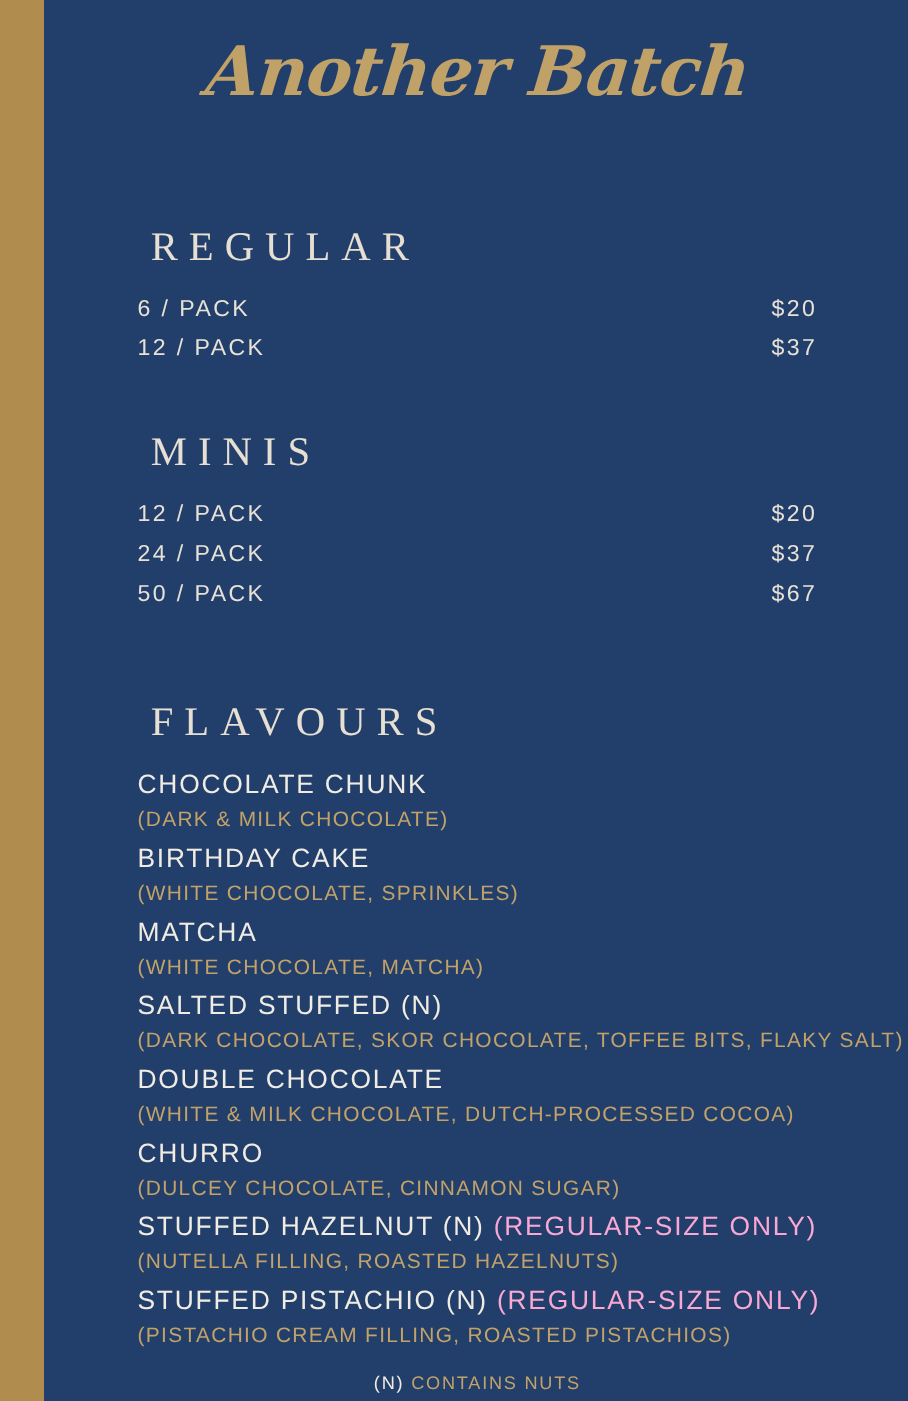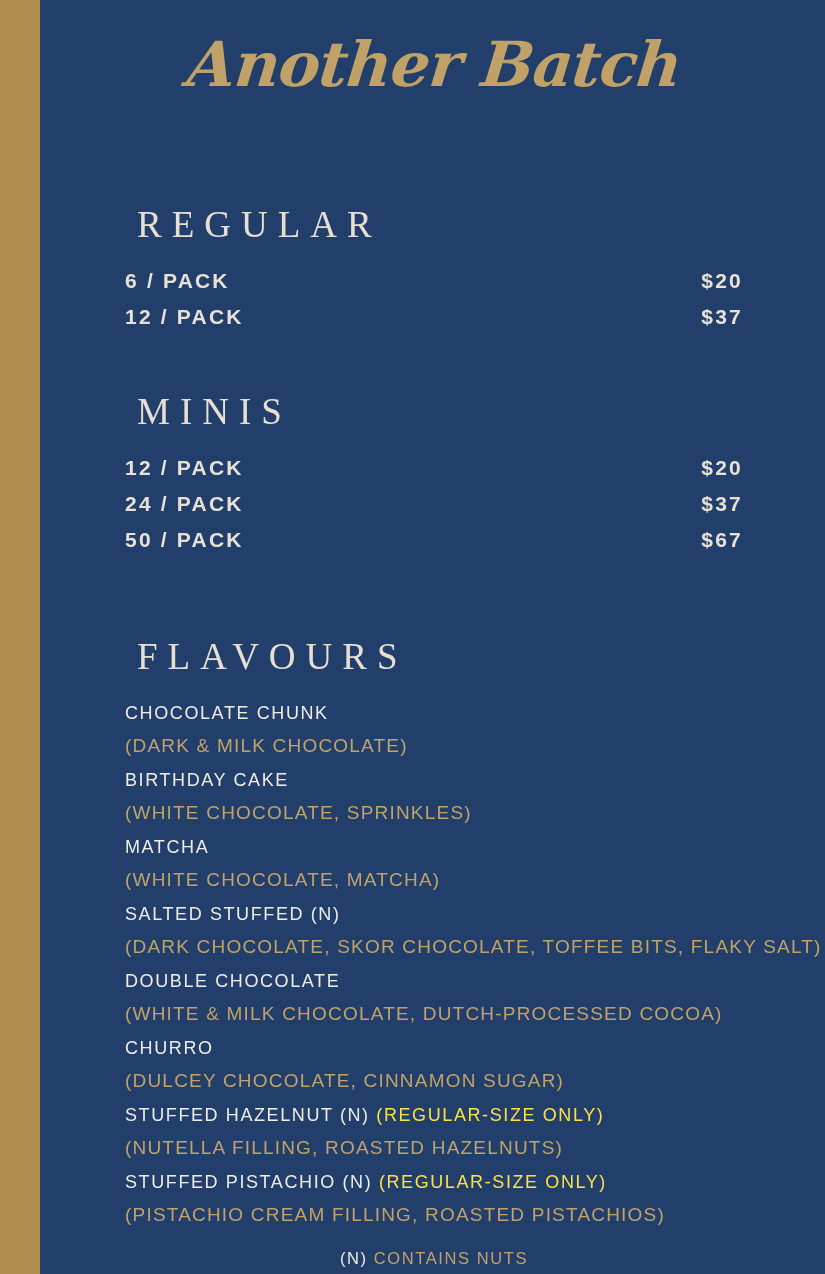--- a/index.html
+++ b/index.html
@@ -68,21 +68,20 @@
     margin: 12px;
     line-height: 1;
   }
   .sec-regular { padding-top: 66px; }
   .sec-minis   { padding-top: 46px; }
   .sec-flavours{ padding-top: 68px; }
 
   
   .price-list {
     margin-top: 20px;
-    font-weight: bold;
   }
   .price-row {
     display: flex;
     justify-content: space-between;
     align-items: baseline;
     color: #e8e2d6;
     font-size: 21px;
     letter-spacing: 2.2px;
     line-height: 36px;
   }
@@ -91,34 +90,34 @@
 
   
   .flavours {
     margin-top: 22px;
   }
   .flavour {
     margin-bottom: 2px;
   }
   .flavour-name {
     color: #f0ece3;
-    font-size: 18px;
+    font-size: 24px;
     letter-spacing: 1.6px;
     line-height: 33px;
     white-space: nowrap;
   }
   .flavour-note {
     color: #c2a269;
     font-size: 19px;
     letter-spacing: 1.2px;
     line-height: 32px;
     white-space: nowrap;
   }
   .only-tag {
-    color: #fde047;
+    color: #f9a8d4;
   }
 
   .footnote {
     text-align: center;
     margin-top: 18px;
     font-size: 16.5px;
     letter-spacing: 1.6px;
   }
   .footnote .mark { color: #f0ece3; }
   .footnote .text { color: #c2a269; }

